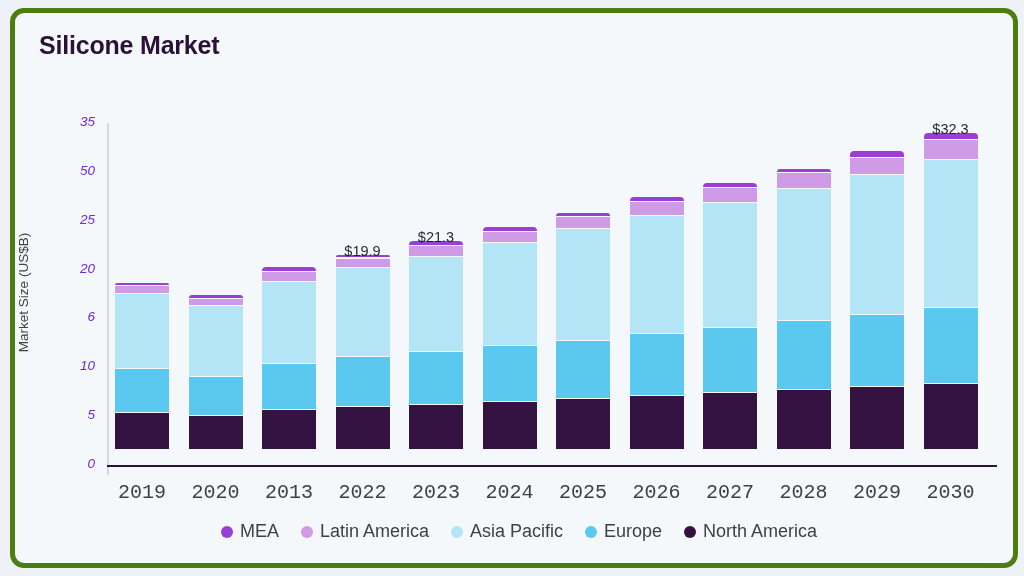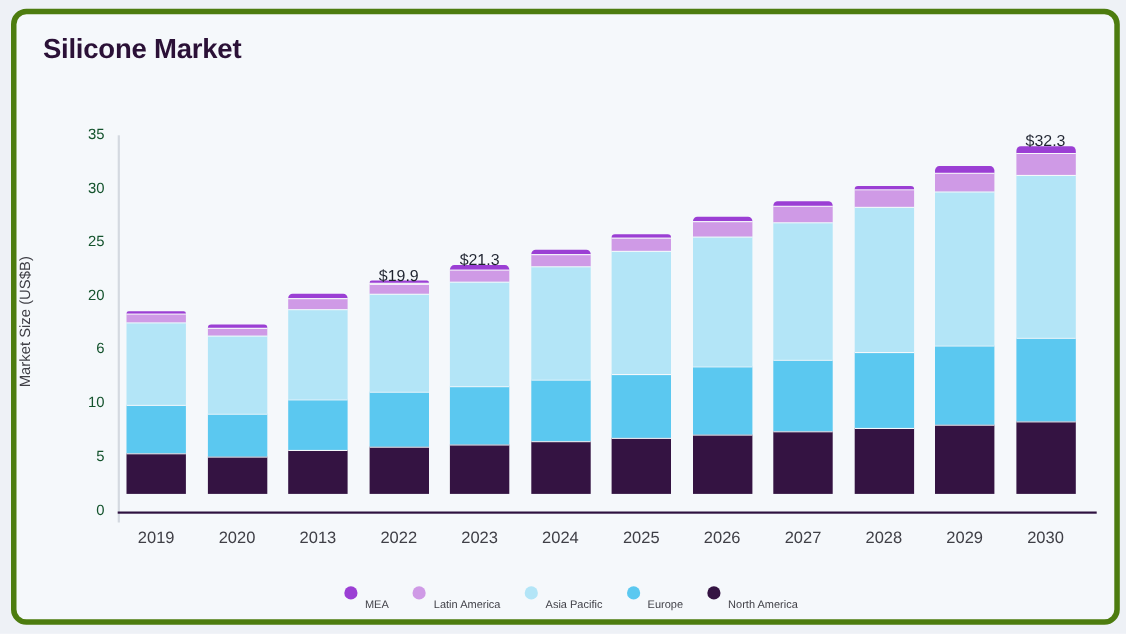--- a/index.html
+++ b/index.html
@@ -41,70 +41,70 @@
         border-left:18px solid transparent;border-right:18px solid transparent;
         border-top:24px solid #5bc8f0;}
   #logo-text{
     position:absolute;left:0;top:28px;width:108px;text-align:center;
     font-size:7.3px;font-weight:bold;letter-spacing:.8px;color:#2e1240;
   }
   
   #plot{position:absolute;left:0;top:0;width:1008px;height:560px;}
   .ylabel{
     position:absolute;
-    font-size:13.5px;color:#14532d;
-    text-align:right;width:34px;
+    font-size:13.5px;color:#6d28d9;
+    text-align:right;width:34px;font-style:italic;
   }
   #yaxis-title{
     position:absolute;left:-142px;top:272px;width:300px;
     transform:rotate(-90deg);
     font-size:13.5px;color:#3f3f46;text-align:center;
   }
   #vaxis{position:absolute;left:92px;top:110px;width:2px;height:352px;background:#d4d9e0;}
   #haxis{position:absolute;left:92px;top:452px;width:890px;height:2px;background:#2e1240;}
   .bar{position:absolute;bottom:0;width:54px;}
   .seg{position:absolute;width:54px;left:0;box-sizing:border-box;}
   .seg.mea{border-radius:4px 4px 0 0;}
   .xlabel{
     position:absolute;top:468px;width:74px;text-align:center;
-    font-size:15px;color:#3f3f46;
+    font-size:20px;color:#3f3f46;font-family:Liberation Mono, monospace;
   }
   .dlabel{
     position:absolute;width:90px;text-align:center;
     font-size:14.5px;color:#1f2430;font-weight:500;
   }
   
   #legend{
     position:absolute;left:0;top:508px;width:1008px;
     display:flex;justify-content:center;align-items:center;gap:22px;
   }
   .lgd-item{display:flex;align-items:center;gap:7px;}
   .lgd-dot{width:12px;height:12px;border-radius:50%;}
-  .lgd-lbl{font-size:10px;color:#3f3f46;margin-top:24px;}
+  .lgd-lbl{font-size:18px;color:#3f3f46;}
 </style>
 </head>
 <body>
 
 <div id="card">
 
   <div id="title">Silicone Market</div>
 
 
   <div id="plot">
     <div id="yaxis-title">Market Size (US$B)</div>
     <div id="vaxis"></div>
     <div id="haxis"></div>
     <div id="yticks">
         <div class="ylabel" style="left: 46px; top: 443px;">0</div>
         <div class="ylabel" style="left: 46px; top: 394.143px;">5</div>
         <div class="ylabel" style="left: 46px; top: 345.286px;">10</div>
         <div class="ylabel" style="left: 46px; top: 296.429px;">6</div>
         <div class="ylabel" style="left: 46px; top: 247.571px;">20</div>
         <div class="ylabel" style="left: 46px; top: 198.714px;">25</div>
-        <div class="ylabel" style="left: 46px; top: 149.857px;">30</div>
+        <div class="ylabel" style="left: 46px; top: 149.857px;">50</div>
         <div class="ylabel" style="left: 46px; top: 101px;">35</div>
       </div>
     <div id="bars">
         <div class="bar" style="left: 100px; bottom: 124px; height: 166.114px;">
           <div class="seg" style="background: rgb(52, 19, 66); height: 37.1314px; bottom: 0px; border-top: 1.5px solid rgb(245, 248, 251);"></div>
           <div class="seg" style="background: rgb(91, 200, 240); height: 43.9714px; bottom: 37.1314px; border-top: 1.5px solid rgb(245, 248, 251);"></div>
           <div class="seg" style="background: rgb(179, 229, 247); height: 75.24px; bottom: 81.1029px; border-top: 1.5px solid rgb(245, 248, 251);"></div>
           <div class="seg" style="background: rgb(207, 154, 230); height: 7.81714px; bottom: 156.343px; border-top: 1.5px solid rgb(245, 248, 251);"></div>
           <div class="seg mea" style="background: rgb(155, 63, 212); height: 1.95429px; bottom: 164.16px;"></div>
         </div>

